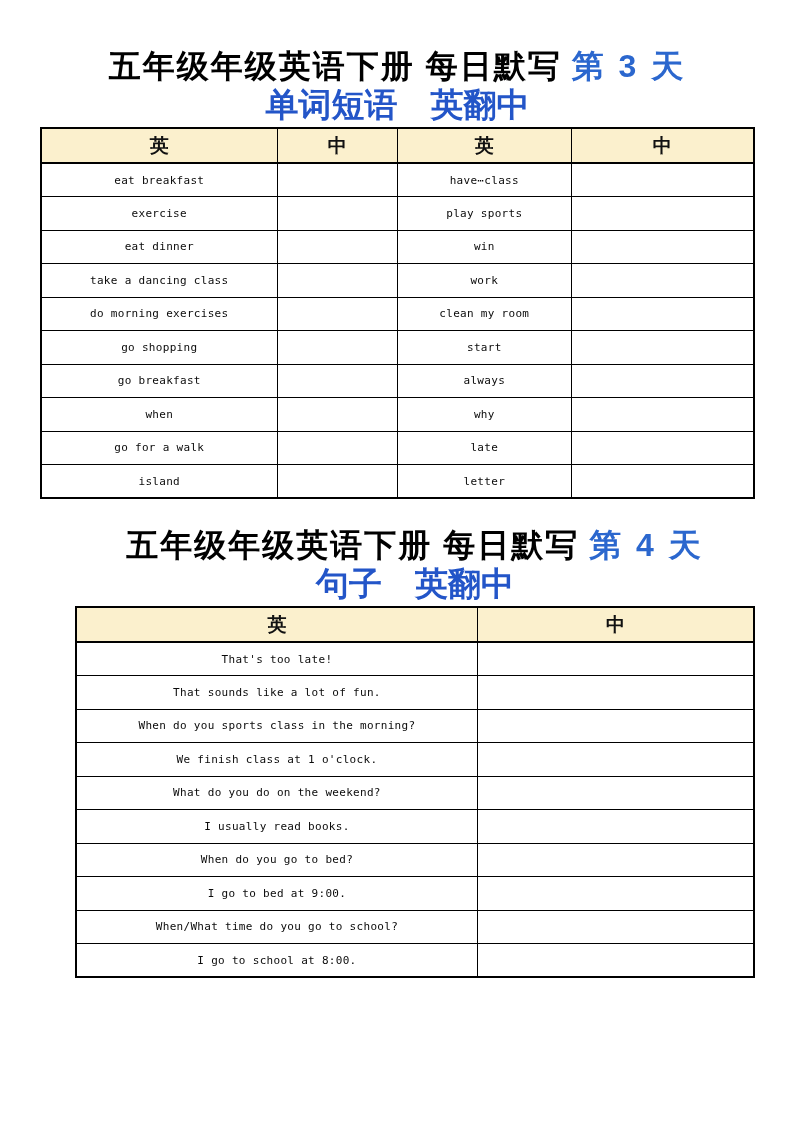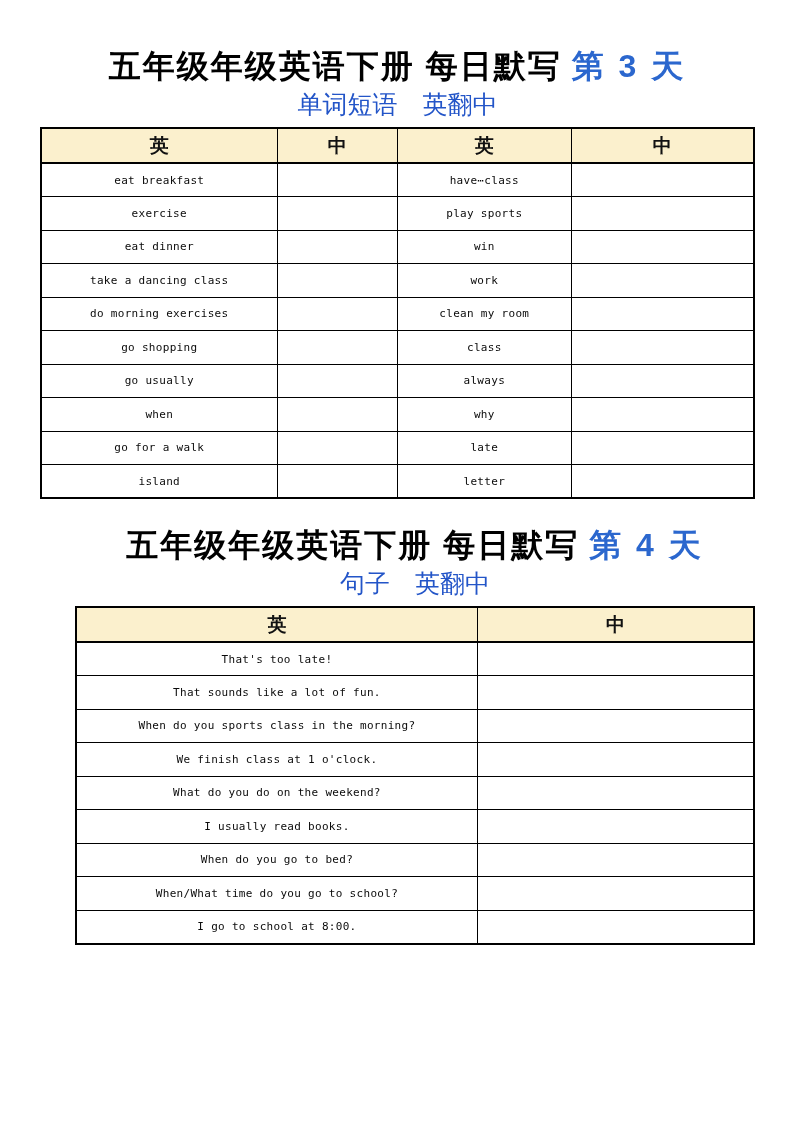--- a/index.html
+++ b/index.html
@@ -36,22 +36,22 @@
   }
   .title .day{
     color:var(--day-blue);
     margin-left:10px;
     letter-spacing:3px;
   }
   .subtitle{
     margin:5px 0 0 0;
     text-align:center;
     font-family:"Liberation Serif",serif;
-    font-weight:400;
-    font-size:25px;
+    font-weight:700;
+    font-size:33px;
     line-height:28px;
     color:var(--subtitle-blue);
     white-space:pre;
   }
   table.grid{
     width:100%;
     margin-top:8px;
     border-collapse:collapse;
     table-layout:fixed;
     border:2px solid var(--border-color);
@@ -130,25 +130,25 @@
           </tr>
           <tr>
             <td>do morning exercises</td>
             <td></td>
             <td>clean my room</td>
             <td></td>
           </tr>
           <tr>
             <td>go shopping</td>
             <td></td>
-            <td>class</td>
-            <td></td>
-          </tr>
-          <tr>
-            <td>go usually</td>
+            <td>start</td>
+            <td></td>
+          </tr>
+          <tr>
+            <td>go breakfast</td>
             <td></td>
             <td>always</td>
             <td></td>
           </tr>
           <tr>
             <td>when</td>
             <td></td>
             <td>why</td>
             <td></td>
           </tr>
@@ -205,20 +205,24 @@
           </tr>
           <tr>
             <td>I usually read books.</td>
             <td></td>
           </tr>
           <tr>
             <td>When do you go to bed?</td>
             <td></td>
           </tr>
           <tr>
+            <td>I go to bed at 9:00.</td>
+            <td></td>
+          </tr>
+          <tr>
             <td>When/What time do you go to school?</td>
             <td></td>
           </tr>
           <tr>
             <td>I go to school at 8:00.</td>
             <td></td>
           </tr>
         </tbody>
     </table>
   </section>

